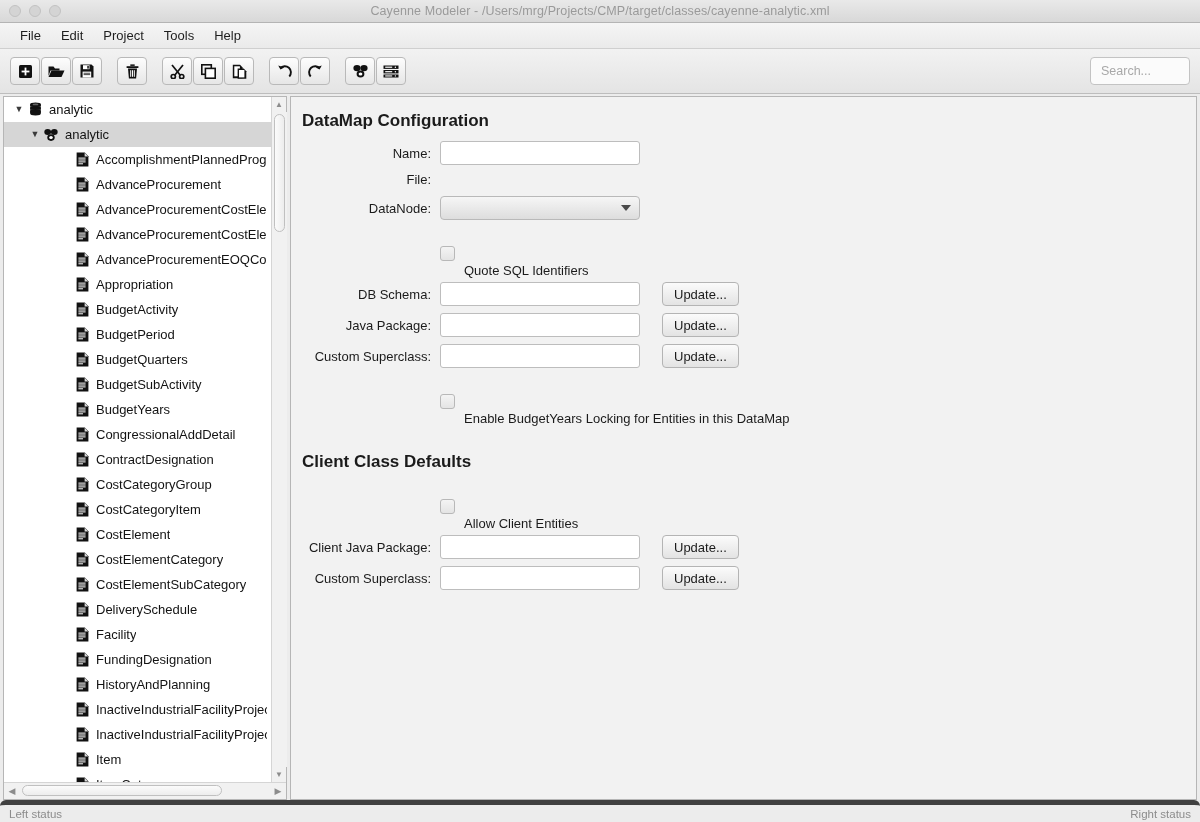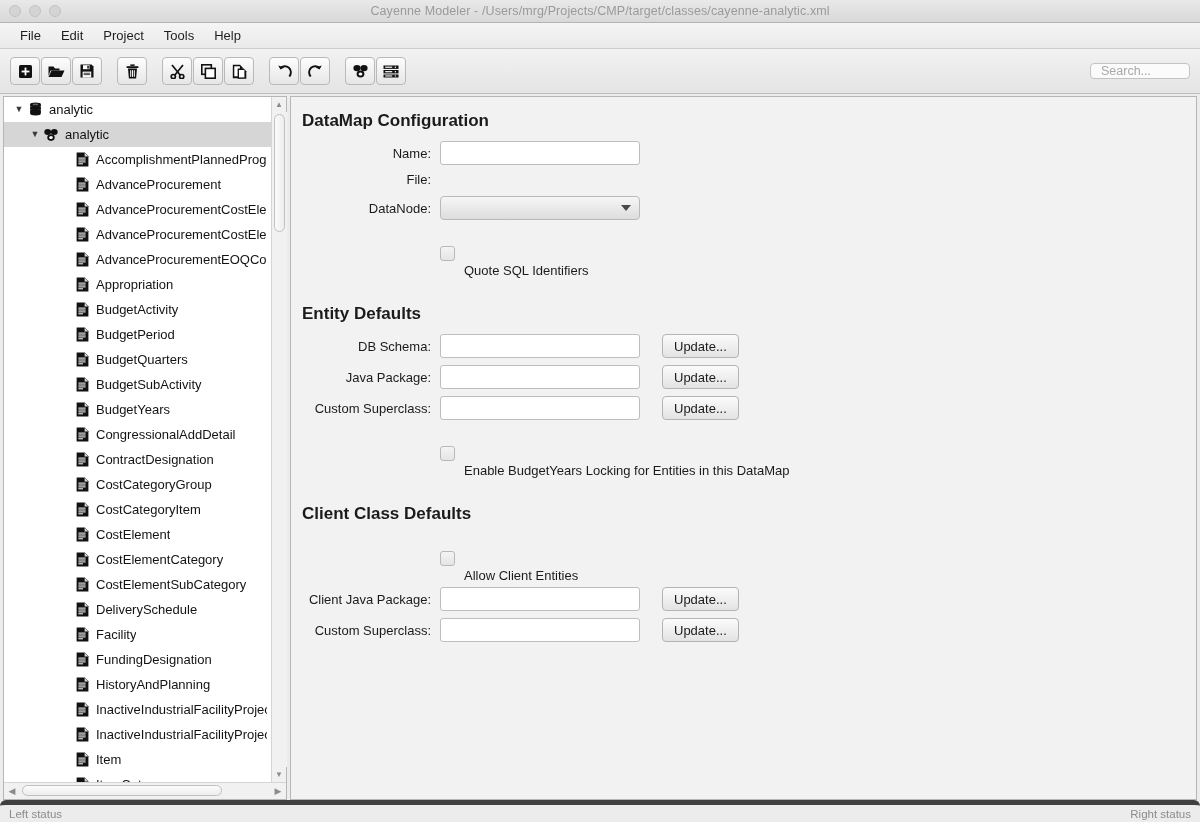--- a/index.html
+++ b/index.html
@@ -92,21 +92,21 @@
     align-items: center;
     justify-content: center;
     box-sizing: border-box;
     cursor: default;
   }
   .tbtn svg { display: block; }
   .searchbox {
     position: absolute;
     right: 10px;
     width: 100px;
-    height: 16px;
+    height: 28px;
     background: #fbfbfb;
     border: 1px solid #c3c3c3;
     border-radius: 4px;
     display: flex;
     align-items: center;
     padding: 0 8px;
     box-sizing: border-box;
   }
   .searchbox input {
     border: none;
@@ -974,21 +974,20 @@
         <div class="combo">
           <span class="caret"></span>
         </div>
       </div>
 
       <div class="chk-row">
         <span class="checkbox"></span>
         <span class="chk-label">Quote SQL Identifiers</span>
       </div>
 
-      <div class="section-title spaced">Entity Defaults</div>
 
       <div class="form-row">
         <div class="lbl">DB Schema:</div>
         <div class="field">
           <input type="text" value="" style="">
         </div>
         <div class="update-btn">Update...</div>
       </div>
 
       <div class="form-row">

